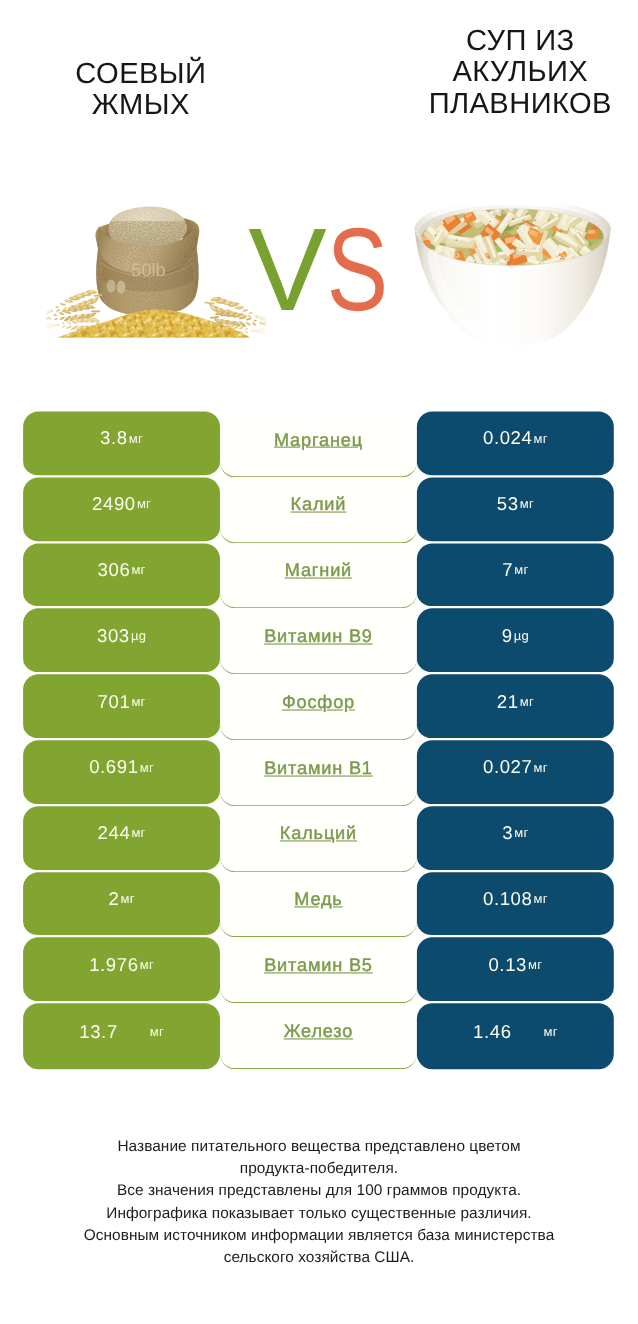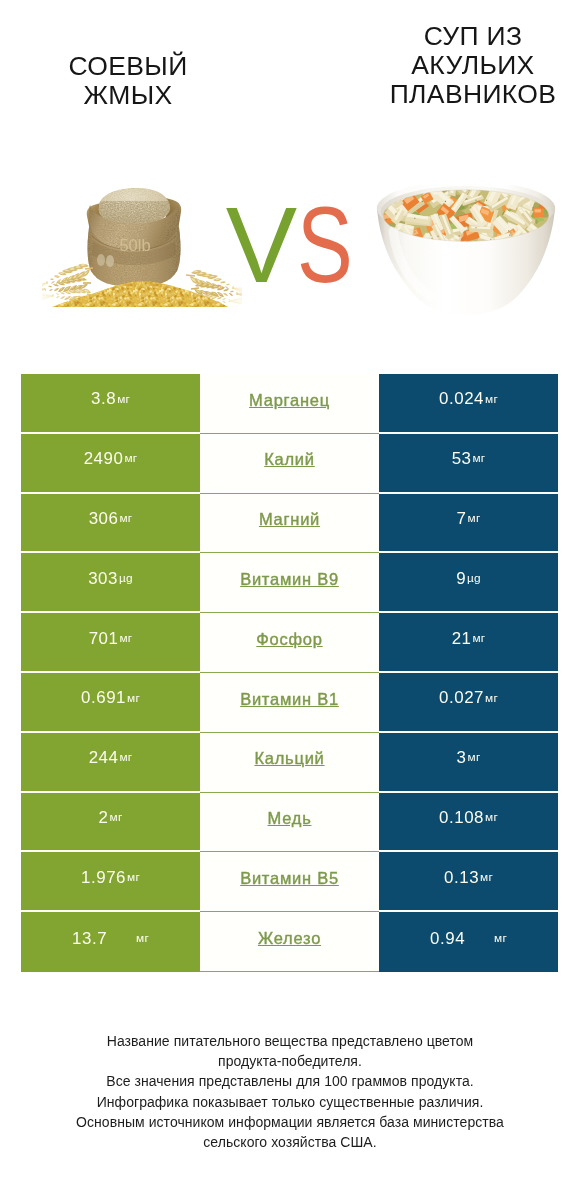--- a/index.html
+++ b/index.html
@@ -8,21 +8,21 @@
 .hdr-title{position:absolute;font-size:26.5px;line-height:29.4px;color:#161616;text-align:center;font-weight:400;letter-spacing:0.35px;white-space:pre-line;}
 #t-left{left:2px;width:252px;top:51.5px;line-height:29.8px;}
 #t-right{left:348px;width:250px;top:21.5px;}
 .img-left{position:absolute;left:42px;top:181px;width:200px;height:142px;}
 .img-right{position:absolute;left:370px;top:185px;width:192px;height:135px;}
 .vs{position:absolute;left:219px;top:190px;width:145px;height:110px;font-size:107px;line-height:110px;font-weight:400;text-align:center;letter-spacing:1px;}
 .vs .v{color:#78a230;display:inline-block;}
 .vs .s{color:#e26c4c;display:inline-block;transform:scaleX(0.78);transform-origin:left center;margin-left:-1px;margin-right:-12px;}
 .table{position:absolute;left:21px;top:374px;width:537px;}
 .row{display:flex;height:59.8px;box-sizing:border-box;}
-.cell{display:flex;align-items:center;justify-content:center;font-size:16.5px;font-weight:400;letter-spacing:0.75px;line-height:1;box-sizing:border-box;}
+.cell{display:flex;align-items:center;justify-content:center;font-size:16.5px;font-weight:400;letter-spacing:0.75px;line-height:1;box-sizing:border-box;border-radius:14px;}
 .c-left{width:179px;background:#82a532;color:#fdfdf0;border-bottom:2.2px solid #fffef5;font-size:16.9px;font-weight:400;letter-spacing:0.55px;padding-bottom:6px;}
 .c-mid{width:179px;background:#fffffc;color:#7d9a4b;-webkit-text-stroke:0.4px #7d9a4b;border-bottom:1.2px solid #8aa84e;padding-bottom:7px;text-decoration:underline;}
 .c-right{width:179px;background:#0c4a6e;color:#fdfdf0;border-bottom:2.2px solid #fffef5;font-size:16.9px;font-weight:400;letter-spacing:0.55px;padding-bottom:6px;}
 .row:last-child .c-left,.row:last-child .c-right{border-bottom:none;gap:28px;}
 .unit{font-size:0.70em;margin-left:1px;position:relative;top:-0.3px;letter-spacing:0.2px;}
 .foot{position:absolute;left:0;top:1031px;width:580px;text-align:center;font-size:14px;line-height:20.2px;color:#1d1d1d;letter-spacing:0.05px;}
 </style>
 </head>
 <body>
 
@@ -557,21 +557,21 @@
           <span class="unit">мг</span>
         </div>
       </div>
       <div class="row">
         <div class="cell c-left">
           <span>13.7</span>
           <span class="unit">мг</span>
         </div>
         <div class="cell c-mid">Железо</div>
         <div class="cell c-right">
-          <span>0.94</span>
+          <span>1.46</span>
           <span class="unit">мг</span>
         </div>
       </div>
     </div>
   <div class="foot" id="foot">
       <div>Название питательного вещества представлено цветом</div>
       <div>продукта-победителя.</div>
       <div>Все значения представлены для 100 граммов продукта.</div>
       <div>Инфографика показывает только существенные различия.</div>
       <div>Основным источником информации является база министерства</div>

